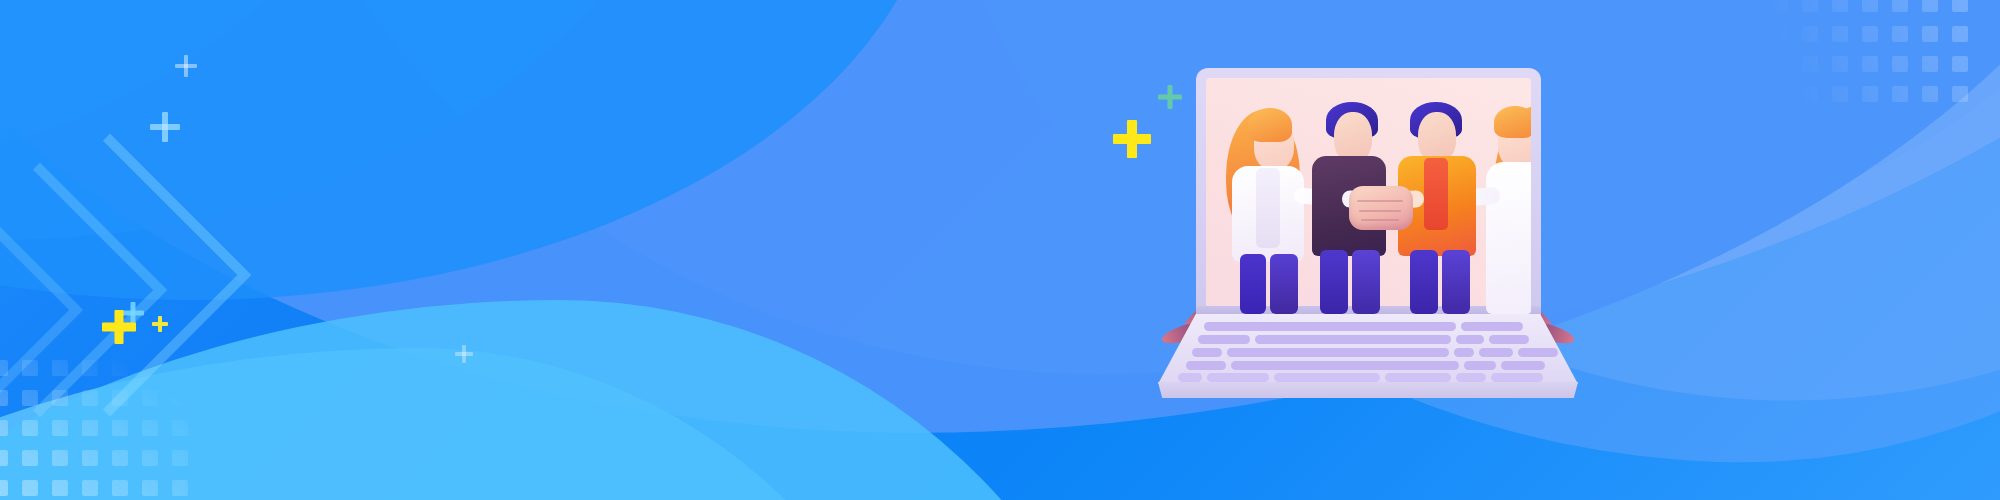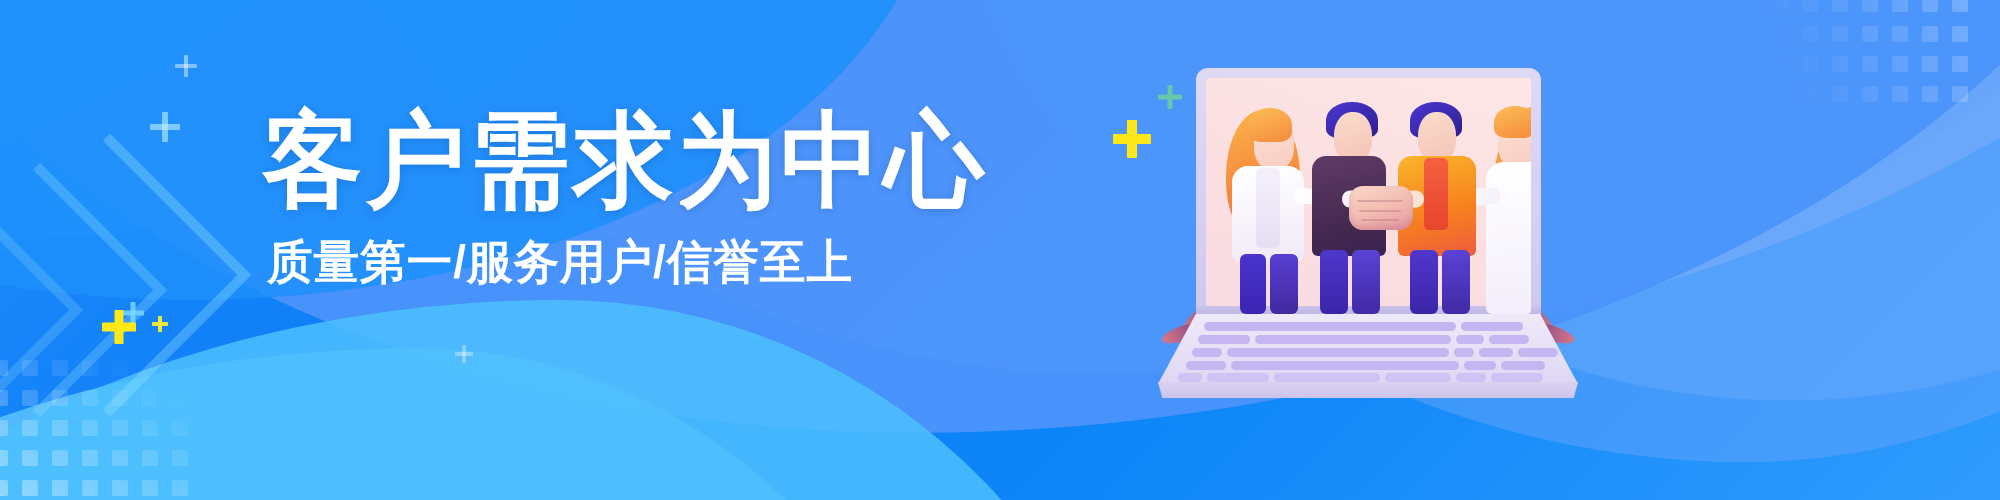--- a/index.html
+++ b/index.html
@@ -324,24 +324,20 @@
 
   <div class="plus p-white-1"></div>
   <div class="plus p-white-2"></div>
   <div class="plus p-cyan-3"></div>
   <div class="plus p-yellow-big"></div>
   <div class="plus p-yellow-sm"></div>
   <div class="plus p-white-right"></div>
   <div class="plus p-yellow-laptop"></div>
   <div class="plus p-teal-laptop"></div>
 
-  <div class="copy">
-    <h1 class="headline">客户需求为中心</h1>
-    <p class="subline">质量第一/服务用户/信誉至上</p>
-  </div>
 
   <div class="laptop">
 
     <div class="leaves-l">
       <div class="leaf" style="left:58px;top:-2px;transform:rotate(18deg);"></div>
       <div class="leaf" style="left:36px;top:16px;transform:rotate(52deg);height:58px;"></div>
       <div class="leaf" style="left:14px;top:30px;transform:rotate(74deg);height:54px;"></div>
     </div>
 
     <div class="leaves-r">

